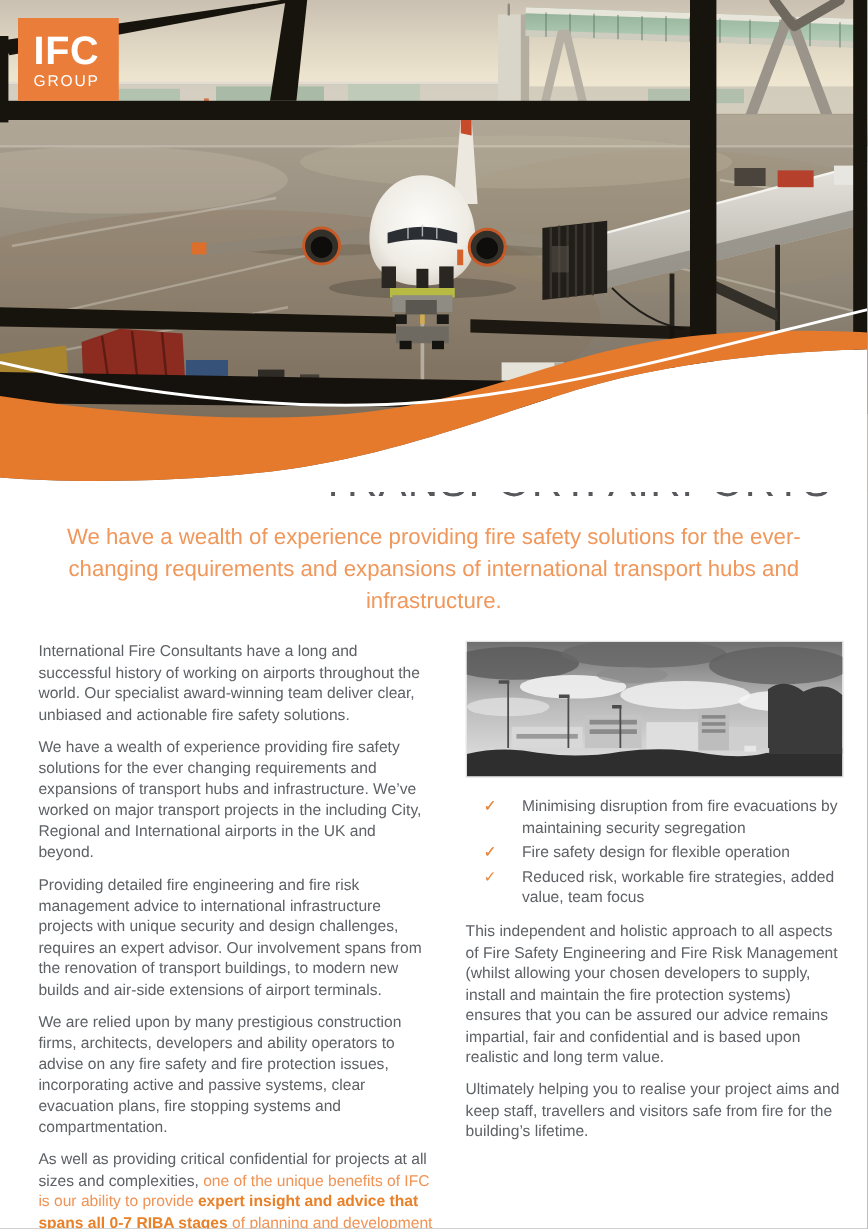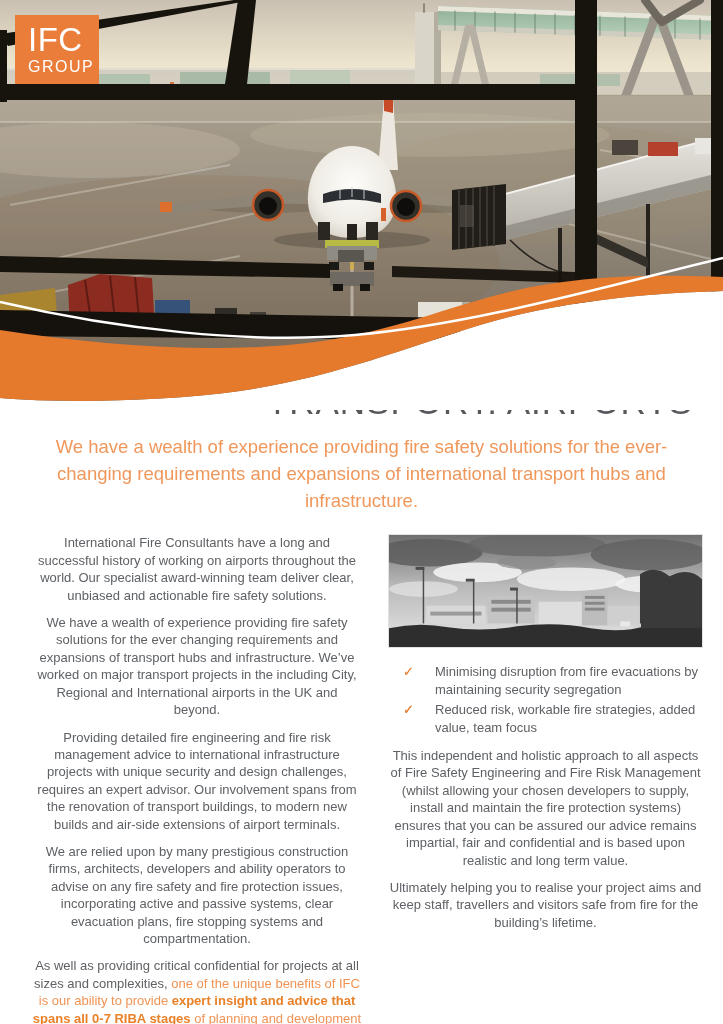--- a/index.html
+++ b/index.html
@@ -4,33 +4,33 @@
 <style>
   html,body{margin:0;padding:0;background:#888;}
   .page{position:relative;width:723px;height:1024px;background:#fff;overflow:hidden;
         font-family:"Liberation Sans",sans-serif;margin:0 auto;}
   
   .hero{position:relative;width:723px;height:410px;}
   .hero svg{display:block;width:723px;height:410px;}
   .logo{position:absolute;top:15px;left:15px;width:84px;height:69px;background:#EB7D3B;
         color:#fff;display:flex;flex-direction:column;justify-content:center;
         padding-left:13px;box-sizing:border-box;}
-  .logo-ifc{font-size:33px;font-weight:400;line-height:1;letter-spacing:.5px;}
-  .logo-group{font-size:16px;font-weight:400;letter-spacing:1.5px;margin-top:2px;}
+  .logo-ifc{font-size:33px;font-weight:700;line-height:1;letter-spacing:.5px;}
+  .logo-group{font-size:13px;font-weight:400;letter-spacing:1.5px;margin-top:2px;}
   
   .title{margin:-26px 30px 0 0;text-align:right;font-size:35px;font-weight:300;
          color:#56585C;letter-spacing:1px;line-height:1;}
   .subtitle{width:648px;margin:15px auto 0;text-align:center;font-size:18.5px;
             line-height:1.45;color:#F0975B;}
   
   .columns{display:flex;gap:26px;padding:20px 20px 0 32px;box-sizing:border-box;}
   .col-left{flex:0 0 330px;width:330px;}
   .col-right{flex:1;min-width:0;}
   .col-left p,.col-right p,.checklist li{font-size:13px;line-height:17.4px;color:#5E6165;}
-  .col-left p,.col-right p{margin:0 0 10px;text-align:center;}
+  .col-left p,.col-right p{margin:0 0 10px;}
   .o-light{color:#F09355;}
   .o-bold{color:#E98129;font-weight:700;}
   .bw-photo{display:block;width:100%;height:114px;margin-bottom:15px;border:1px solid #e2e2e2;box-sizing:border-box;}
   .checklist{list-style:none;margin:3px 0 11px;padding:0;}
   .checklist li{position:relative;padding-left:47px;margin-bottom:3px;}
   .check{position:absolute;left:15px;top:0;color:#E8873F;font-size:13px;}
 </style>
 </head>
 <body>
 
@@ -299,20 +299,20 @@
         <path d="M0,95 Q30,88 60,94 Q95,99 130,93 Q170,88 205,95 Q240,100 260,92 L318,90 L318,114 L0,114 Z" fill="#2e2e2e"></path>
         <path d="M255,40 Q270,30 285,42 Q305,32 318,45 L318,95 L255,95 Z" fill="#3a3a3a"></path>
         <rect x="235" y="88" width="10" height="5" fill="#e8e8e8"></rect>
         <rect x="248" y="90" width="8" height="4" fill="#d2d2d2"></rect>
       </svg>
 
       <ul class="checklist">
         <li><span class="check">✓</span></li>
         <li><span class="check">✓</span><span>Minimising disruption from fire evacuations by maintaining security segregation</span></li>
         <li><span class="check">✓</span></li>
-        <li><span class="check">✓</span></li>
+        <li><span class="check">✓</span><span>Fire safety design for flexible operation</span></li>
         <li><span class="check">✓</span><span>Reduced risk, workable fire strategies, added value, team focus</span></li>
       </ul>
       <p>This independent and holistic approach to all aspects of Fire Safety Engineering and Fire Risk Management (whilst allowing your chosen developers to supply, install and maintain the fire protection systems) ensures that you can be assured our advice remains impartial, fair and confidential and is based upon realistic and long term value.</p>
       <p>Ultimately helping you to realise your project aims and keep staff, travellers and visitors safe from fire for the building’s lifetime.</p>
     </section>
   </main>
 </div>
 
 </body></html>

